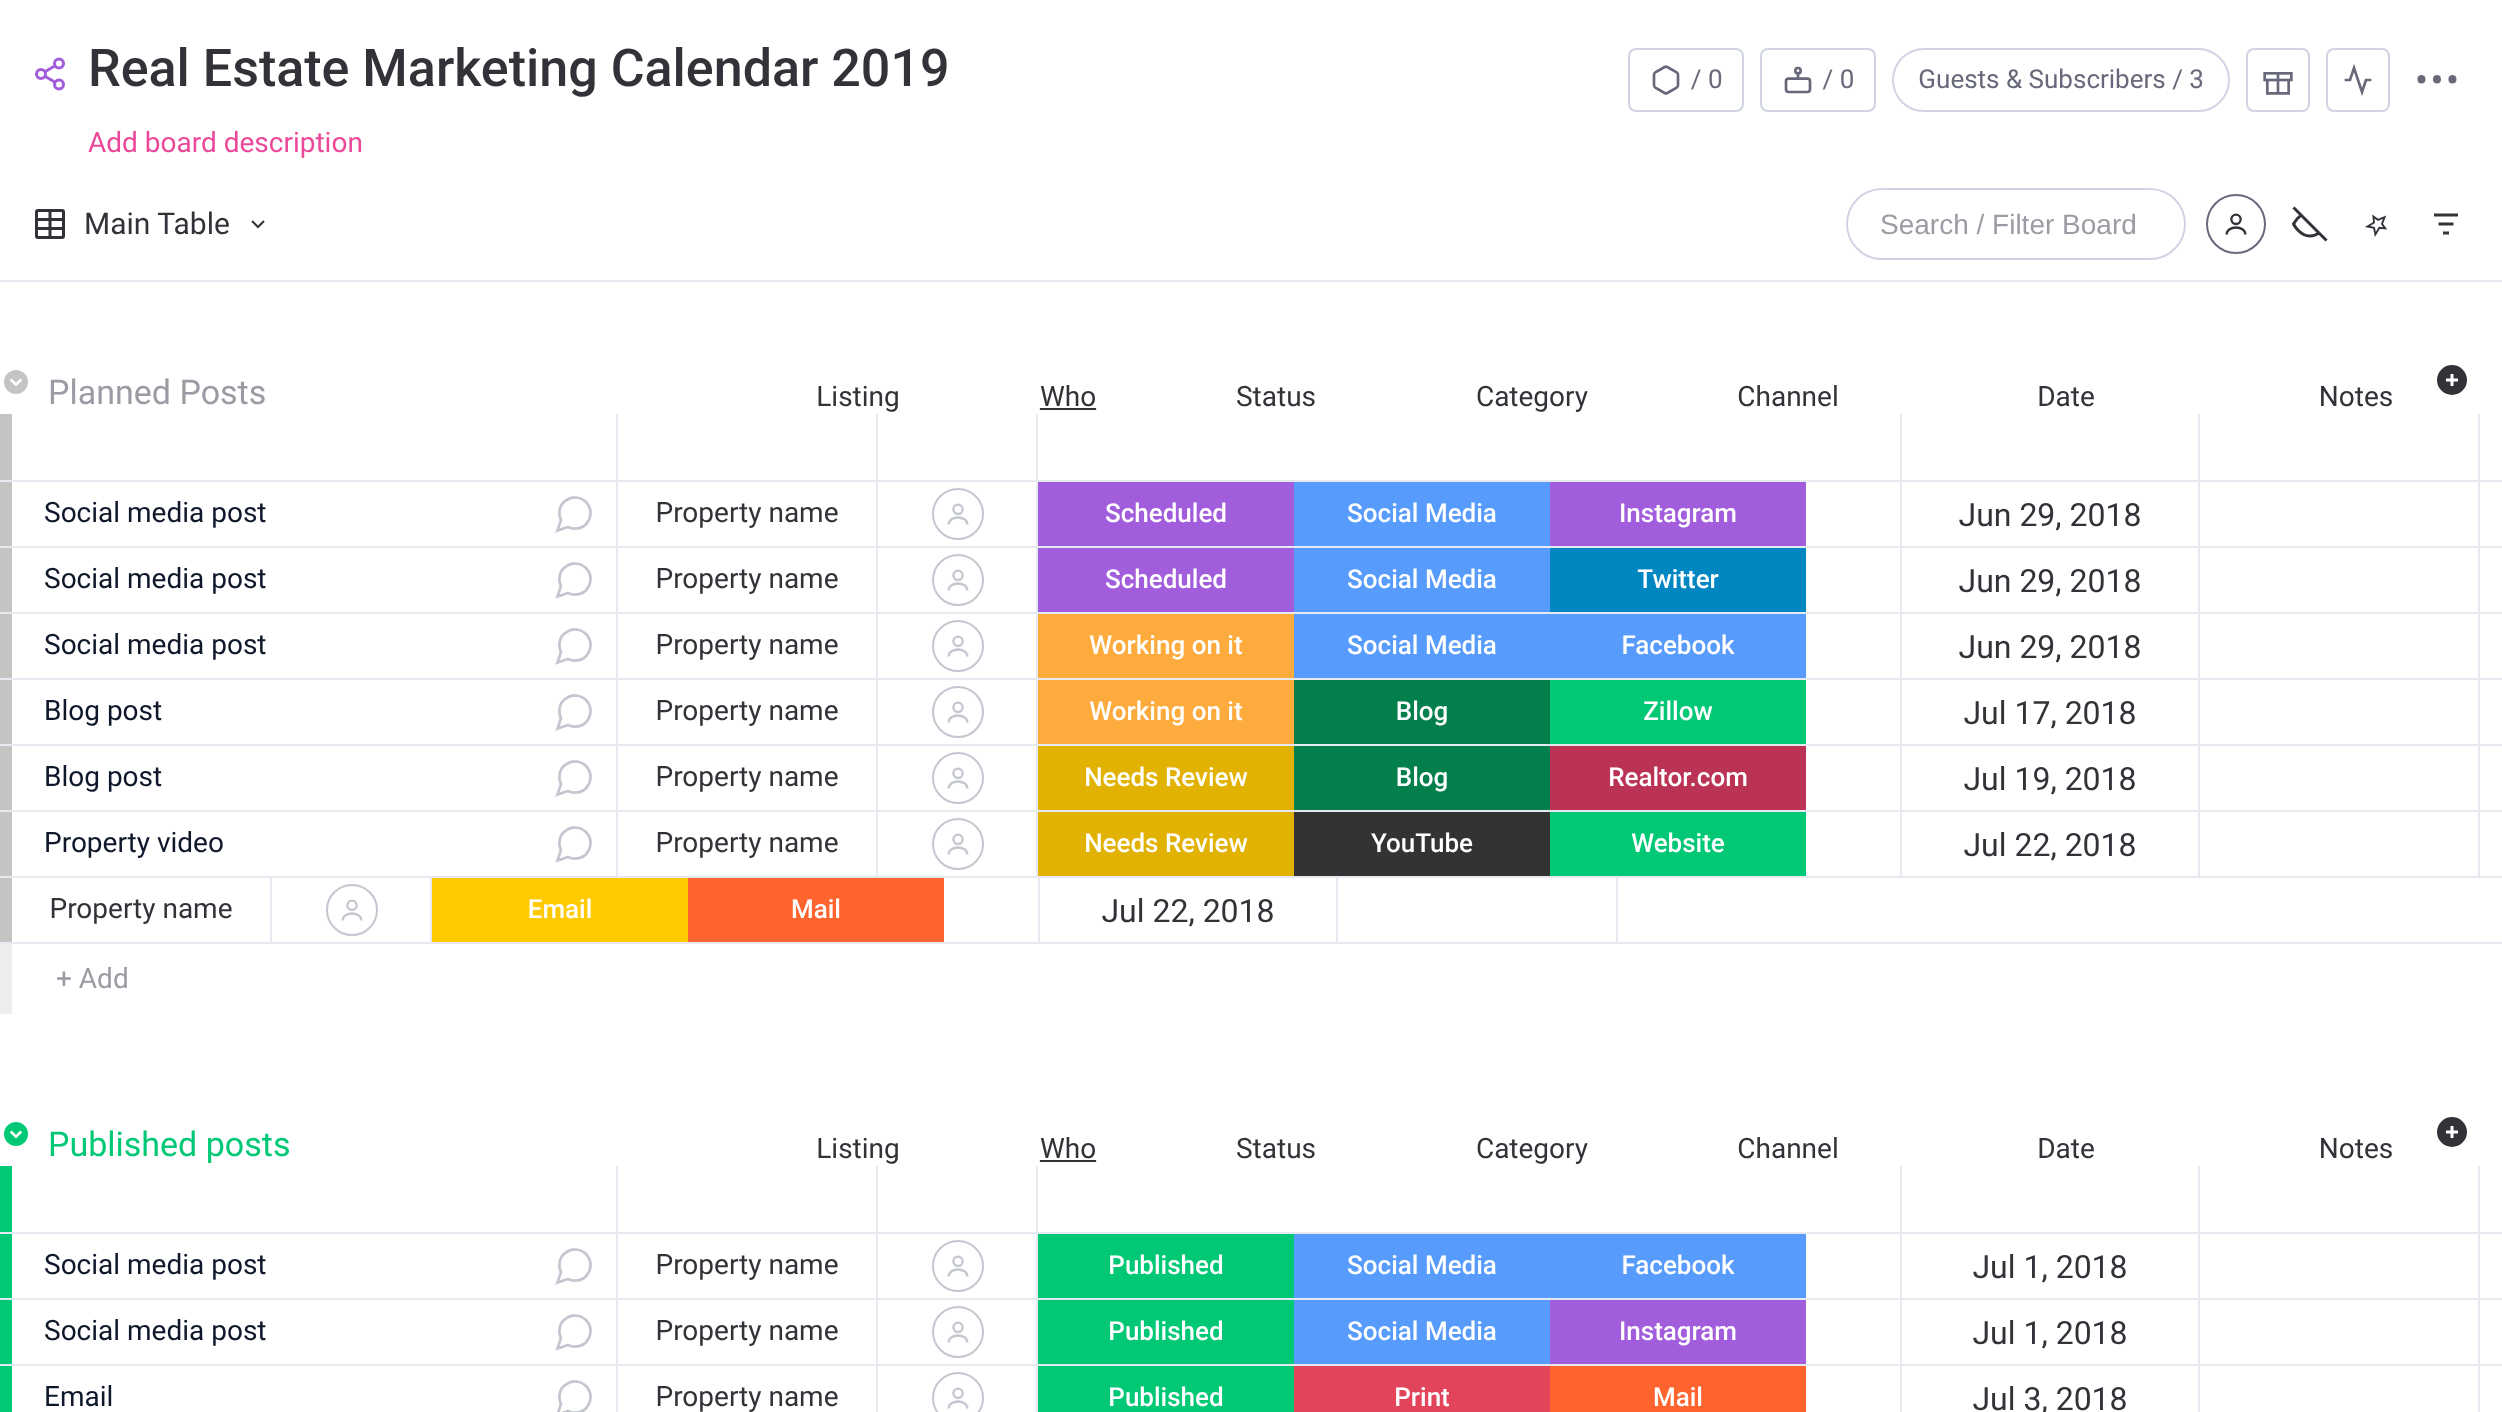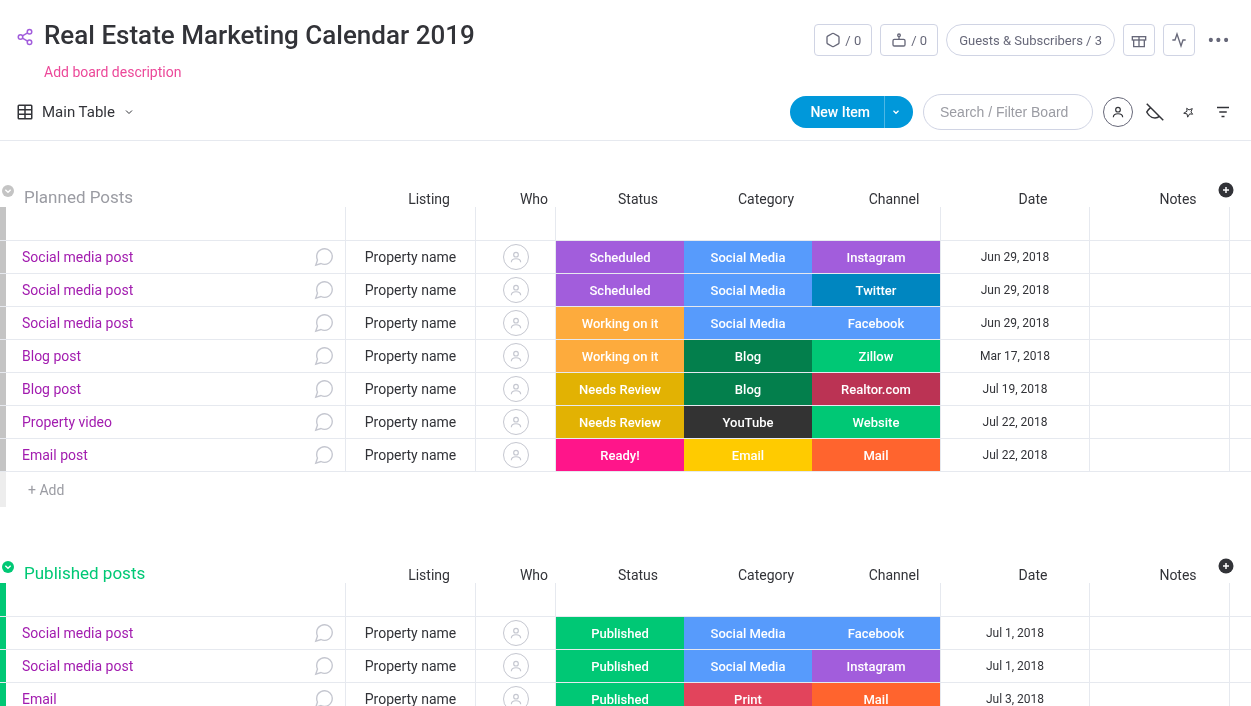--- a/index.html
+++ b/index.html
@@ -30,37 +30,37 @@
     .tool-icn { width: 24px; height: 24px; display: inline-flex; align-items: center; justify-content: center; cursor: pointer; color: #323338; }
     .circ-icn { width: 30px; height: 30px; border: 1px solid #676879; border-radius: 50%; display: inline-flex; align-items: center; justify-content: center; }
     
     .board-content { padding: 40px 0 20px; overflow-x: auto; }
     .group { margin-bottom: 50px; }
     .group-header { display: flex; align-items: flex-end; position: relative; padding-left: 24px; }
     .group-collapse { position: absolute; left: 0; top: 2px; cursor: pointer; }
     .group-title { font-size: 17px; font-weight: 400; min-width: 340px; padding-left: 0; }
     .col-header { text-align: center; font-size: 14px; color: #323338; font-weight: 400; }
     .c-listing { width: 130px; }
-    .c-who { width: 80px; }
+    .c-who { width: 80px; text-decoration: underline; }
     .c-status { width: 128px; }
     .c-category { width: 128px; margin-top: 10px; }
     .c-channel { width: 128px; }
     .c-date { width: 150px; }
     .c-notes { width: 140px; }
     .add-col { position: absolute; right: 16px; top: 0; cursor: pointer; }
     
     .row { display: flex; align-items: stretch; height: 33px; border-top: 1px solid #e6e9ef; }
     .row-left-bar { width: 6px; flex-shrink: 0; }
-    .row-name { width: 340px; padding-left: 16px; display: flex; align-items: center; font-size: 14px; color: #a21caf; border-right: 1px solid #e6e9ef; position: relative; }
+    .row-name { width: 303px; padding-left: 16px; display: flex; align-items: center; font-size: 14px; color: #0f172a; border-right: 1px solid #e6e9ef; position: relative; }
     .row-chat { position: absolute; right: 10px; top: 5px; color: #c5c7d0; }
     .row-listing { width: 130px; display: flex; align-items: center; justify-content: center; font-size: 14px; color: #323338; border-right: 1px solid #e6e9ef; }
     .row-who { width: 80px; display: flex; align-items: center; justify-content: center; border-right: 1px solid #e6e9ef; }
     .avatar-ph { width: 26px; height: 26px; border: 1px solid #c5c7d0; border-radius: 50%; display: flex; align-items: center; justify-content: center; color: #c5c7d0; }
     .row-pill { width: 128px; display: flex; align-items: center; justify-content: center; color: #fff; font-size: 13px; font-weight: 500; }
-    .row-date { width: 150px; display: flex; align-items: center; justify-content: center; font-size: 12px; color: #323338; border-left: 1px solid #e6e9ef; border-right: 1px solid #e6e9ef; }
+    .row-date { width: 150px; display: flex; align-items: center; justify-content: center; font-size: 16px; color: #323338; border-left: 1px solid #e6e9ef; border-right: 1px solid #e6e9ef; margin-left: 47px; }
     .row-notes { width: 140px; border-right: 1px solid #e6e9ef; }
     
     .blank-row { display: flex; align-items: stretch; height: 33px; }
     
     .add-row { display: flex; height: 36px; border-top: 1px solid #e6e9ef; }
     .add-row .row-left-bar { opacity: .3; }
     .add-row .add-text { padding-left: 22px; display: flex; align-items: center; font-size: 14px; color: #9b9ca3; }
   </style>
 </head>
 <body>
@@ -122,28 +122,20 @@
         <line x1="3" y1="9" x2="21" y2="9"></line>
         <line x1="3" y1="15" x2="21" y2="15"></line>
         <line x1="12" y1="3" x2="12" y2="21"></line>
       </svg>
     <span>Main Table</span>
     <svg width="12" height="12" viewBox="0 0 24 24" fill="none" stroke="currentColor" stroke-width="2">
         <polyline points="6 9 12 15 18 9"></polyline>
       </svg>
   </div>
   <div class="toolbar-right">
-    <div class="new-item-btn">
-      <span>New Item</span>
-      <span class="chev">
-        <svg width="10" height="10" viewBox="0 0 24 24" fill="none" stroke="currentColor" stroke-width="3">
-            <polyline points="6 9 12 15 18 9"></polyline>
-          </svg>
-      </span>
-    </div>
     <input class="search-bar" placeholder="Search / Filter Board" style="">
     <span class="circ-icn">
       <svg width="14" height="14" viewBox="0 0 24 24" fill="none" stroke="currentColor" stroke-width="2">
           <circle cx="12" cy="8" r="4"></circle>
           <path d="M4 21c0-4 4-6 8-6s8 2 8 6"></path>
         </svg>
     </span>
     <span class="tool-icn">
       <svg width="18" height="18" viewBox="0 0 24 24" fill="none" stroke="currentColor" stroke-width="2">
           <path d="M17.94 17.94A10.07 10.07 0 0 1 12 20c-7 0-11-8-11-8a18.45 18.45 0 0 1 5.06-5.94M1 1l22 22"></path>
@@ -266,21 +258,21 @@
           <span class="avatar-ph">
             <svg width="14" height="14" viewBox="0 0 24 24" fill="none" stroke="currentColor" stroke-width="2">
               <circle cx="12" cy="8" r="4"></circle>
               <path d="M4 21c0-4 4-6 8-6s8 2 8 6"></path>
             </svg>
           </span>
         </div>
         <div class="row-pill" style="background:#fdab3d">Working on it</div>
         <div class="row-pill" style="background:#037f4c">Blog</div>
         <div class="row-pill" style="background:#00c875">Zillow</div>
-        <div class="row-date">Mar 17, 2018</div>
+        <div class="row-date">Jul 17, 2018</div>
         <div class="row-notes"></div>
       </div>
       <div class="row">
         <div class="row-left-bar" style="background:#c4c4c4"></div>
         <div class="row-name">Blog post<span class="row-chat"><svg width="22" height="22" viewBox="0 0 24 24" fill="none" stroke="currentColor" stroke-width="1.5">
               <path d="M21 11.5a8.38 8.38 0 0 1-.9 3.8 8.5 8.5 0 0 1-7.6 4.7 8.38 8.38 0 0 1-3.8-.9L3 21l1.9-5.7a8.38 8.38 0 0 1-.9-3.8 8.5 8.5 0 0 1 4.7-7.6 8.38 8.38 0 0 1 3.8-.9h.5a8.48 8.48 0 0 1 8 8v.5z"></path>
             </svg></span></div>
         <div class="row-listing">Property name</div>
         <div class="row-who">
           <span class="avatar-ph">
@@ -311,33 +303,29 @@
           </span>
         </div>
         <div class="row-pill" style="background:#e2b203">Needs Review</div>
         <div class="row-pill" style="background:#333333">YouTube</div>
         <div class="row-pill" style="background:#00c875">Website</div>
         <div class="row-date">Jul 22, 2018</div>
         <div class="row-notes"></div>
       </div>
       <div class="row">
         <div class="row-left-bar" style="background:#c4c4c4"></div>
-        <div class="row-name">Email post<span class="row-chat"><svg width="22" height="22" viewBox="0 0 24 24" fill="none" stroke="currentColor" stroke-width="1.5">
-              <path d="M21 11.5a8.38 8.38 0 0 1-.9 3.8 8.5 8.5 0 0 1-7.6 4.7 8.38 8.38 0 0 1-3.8-.9L3 21l1.9-5.7a8.38 8.38 0 0 1-.9-3.8 8.5 8.5 0 0 1 4.7-7.6 8.38 8.38 0 0 1 3.8-.9h.5a8.48 8.48 0 0 1 8 8v.5z"></path>
-            </svg></span></div>
-        <div class="row-listing">Property name</div>
-        <div class="row-who">
-          <span class="avatar-ph">
-            <svg width="14" height="14" viewBox="0 0 24 24" fill="none" stroke="currentColor" stroke-width="2">
-              <circle cx="12" cy="8" r="4"></circle>
-              <path d="M4 21c0-4 4-6 8-6s8 2 8 6"></path>
-            </svg>
-          </span>
-        </div>
-        <div class="row-pill" style="background:#ff158a">Ready!</div>
+        <div class="row-listing">Property name</div>
+        <div class="row-who">
+          <span class="avatar-ph">
+            <svg width="14" height="14" viewBox="0 0 24 24" fill="none" stroke="currentColor" stroke-width="2">
+              <circle cx="12" cy="8" r="4"></circle>
+              <path d="M4 21c0-4 4-6 8-6s8 2 8 6"></path>
+            </svg>
+          </span>
+        </div>
         <div class="row-pill" style="background:#ffcb00">Email</div>
         <div class="row-pill" style="background:#ff642e">Mail</div>
         <div class="row-date">Jul 22, 2018</div>
         <div class="row-notes"></div>
       </div>
       <div class="add-row">
         <div class="row-left-bar" style="background:#c4c4c4"></div>
         <div class="add-text">+ Add</div>
       </div>
     </div>

